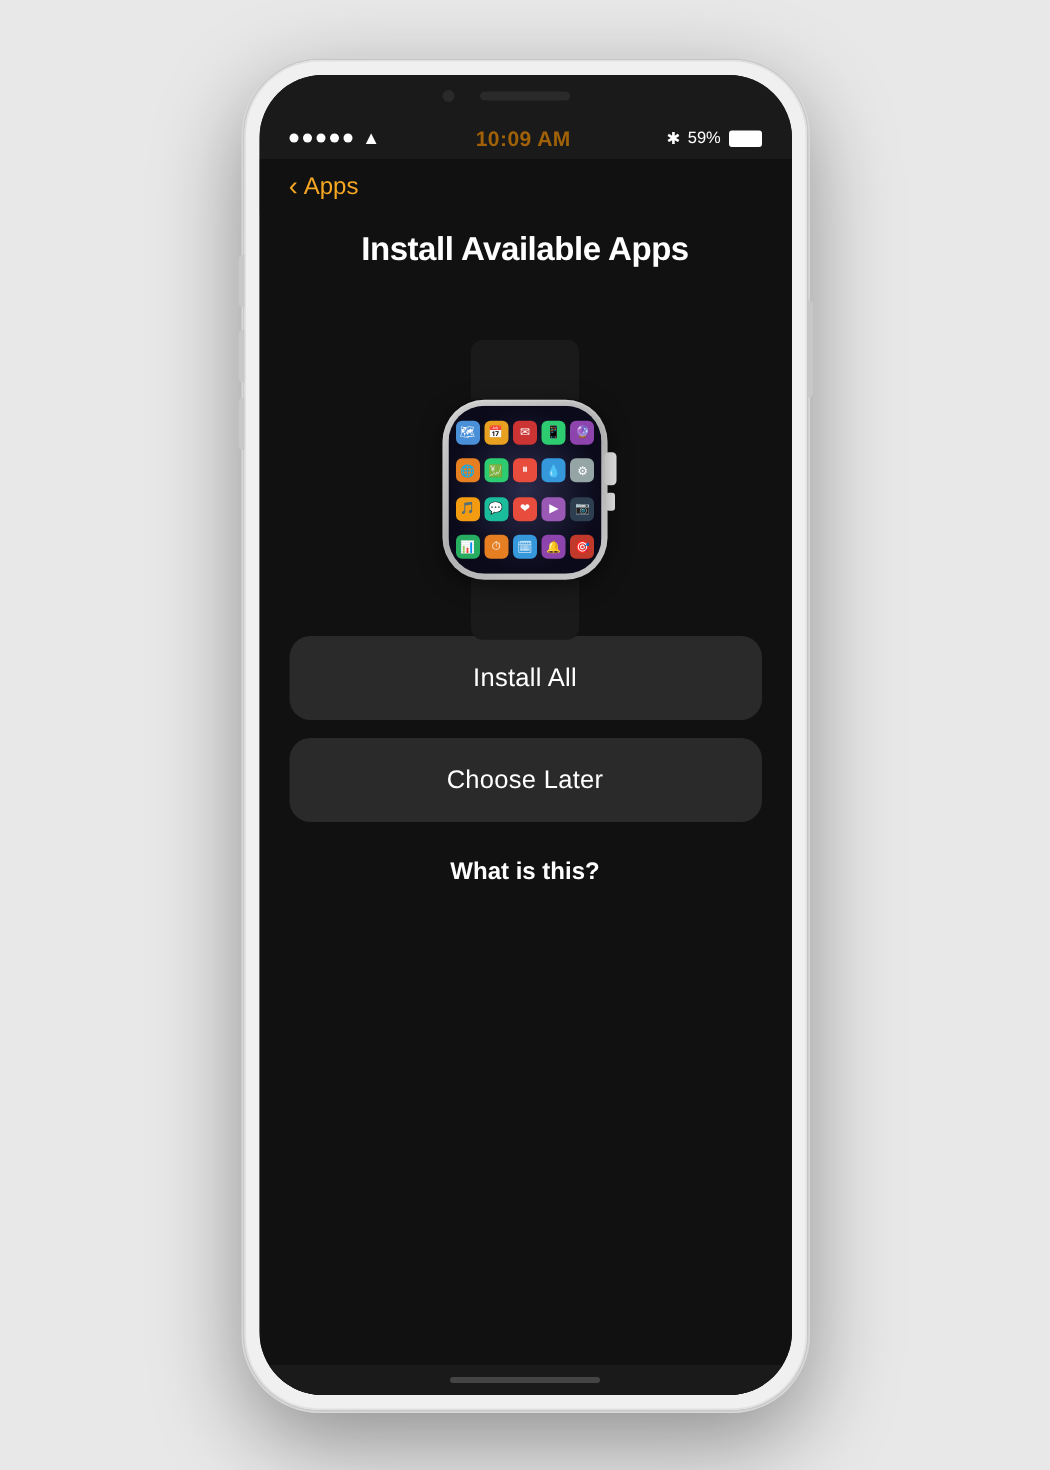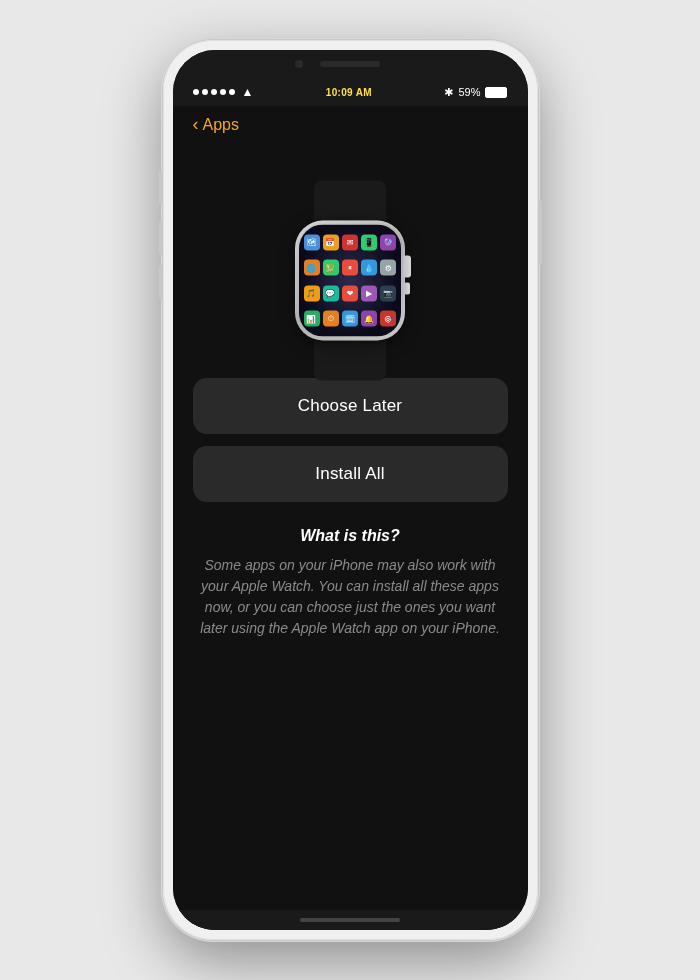--- a/index.html
+++ b/index.html
@@ -115,22 +115,22 @@
       border-radius: 50%;
     }
 
     .wifi-icon {
       margin-left: 4px;
       color: white;
       font-size: 12px;
     }
 
     .status-center {
-      color: #fde047;
-      font-size: 10px;
+      color: #a16207;
+      font-size: 14px;
       font-weight: 600;
       letter-spacing: 0.3px;
     }
 
     .status-right {
       display: flex;
       align-items: center;
       gap: 5px;
       color: white;
       font-size: 11px;
@@ -310,21 +310,20 @@
       font-weight: 500;
       text-align: center;
       cursor: pointer;
       letter-spacing: 0.2px;
     }
 
     
     .info-section {
       width: 100%;
       text-align: center;
-      font-style: italic;
     }
 
     .info-title {
       color: white;
       font-size: 16px;
       font-weight: 600;
       margin-bottom: 10px;
     }
 
     .info-text {
@@ -384,20 +383,21 @@
 
       <div class="nav-bar">
         <button class="back-btn">
           <span class="back-chevron">‹</span>
           <span>Apps</span>
         </button>
       </div>
 
       <div class="main-content">
 
+        <h1 class="page-title">Install Available Apps</h1>
 
         <div class="watch-container">
           <div class="watch-body">
             <div class="band-top"></div>
             <div class="watch-case">
               <div class="watch-screen">
                 <div class="apps-grid" id="apps-grid">
                 <div class="app-icon" style="background: rgb(74, 144, 217);">🗺</div>
                     <div class="app-icon" style="background: rgb(232, 160, 32);">📅</div>
                     <div class="app-icon" style="background: rgb(204, 51, 51);">✉</div>
@@ -421,27 +421,26 @@
                   </div>
               </div>
               <div class="watch-crown"></div>
               <div class="watch-btn"></div>
             </div>
             <div class="band-bottom"></div>
           </div>
         </div>
 
         <div class="button-group">
+          <button class="btn">Install All</button>
           <button class="btn">Choose Later</button>
-          <button class="btn">Install All</button>
         </div>
 
         <div class="info-section">
           <div class="info-title">What is this?</div>
-          <div class="info-text">Some apps on your iPhone may also work with your Apple Watch. You can install all these apps now, or you can choose just the ones you want later using the Apple Watch app on your iPhone.</div>
         </div>
 
       </div>
 
       <div class="home-indicator">
         <div class="home-bar"></div>
       </div>
 
     </div>
   </div>

